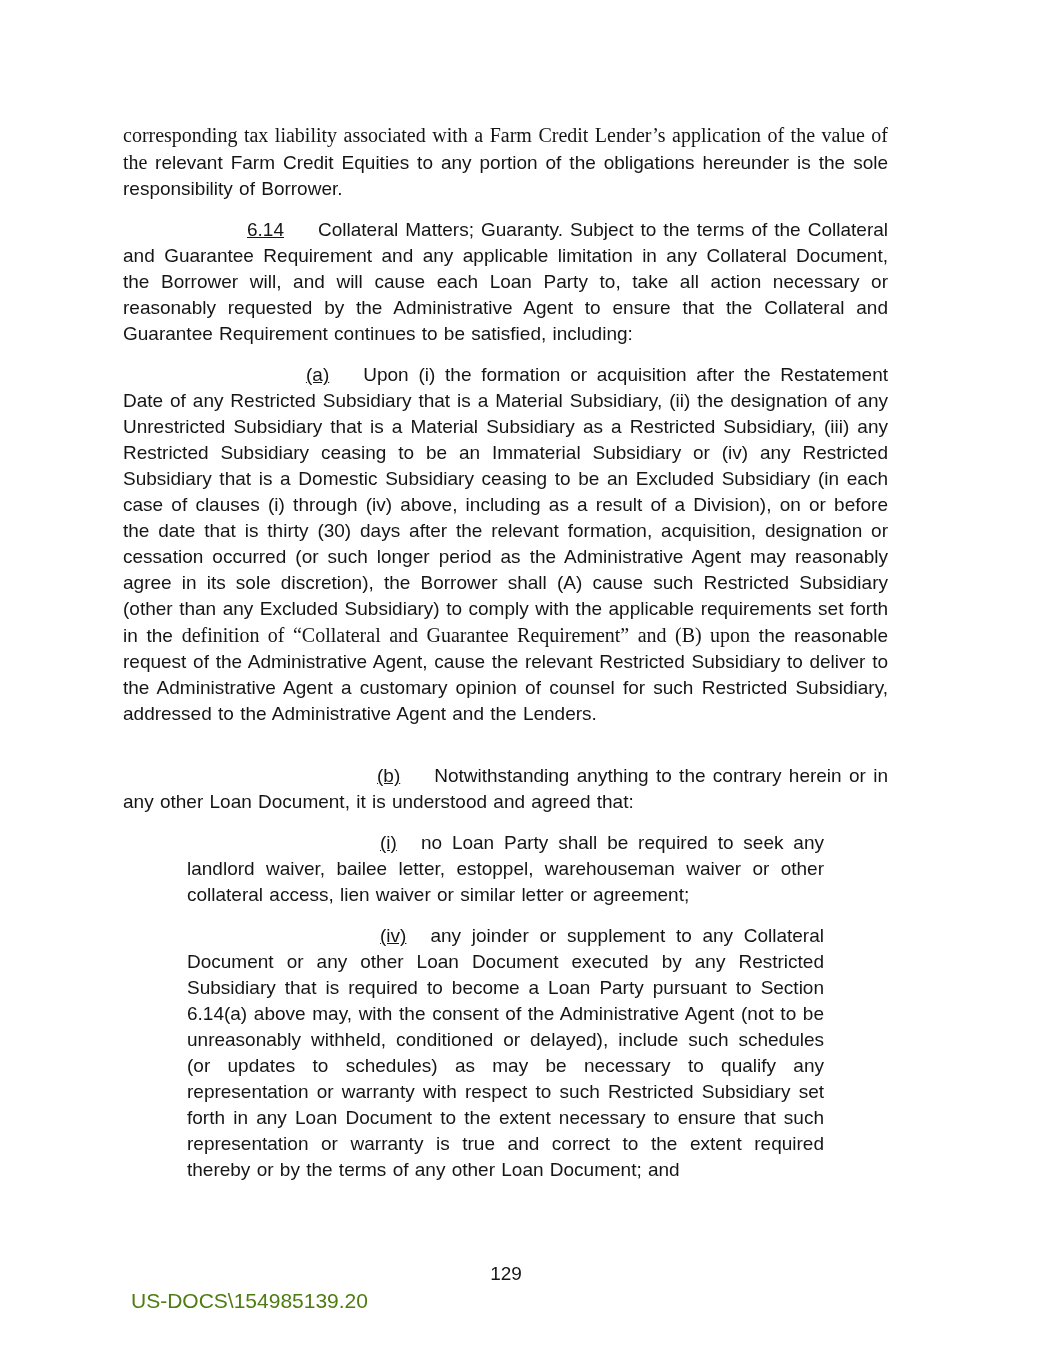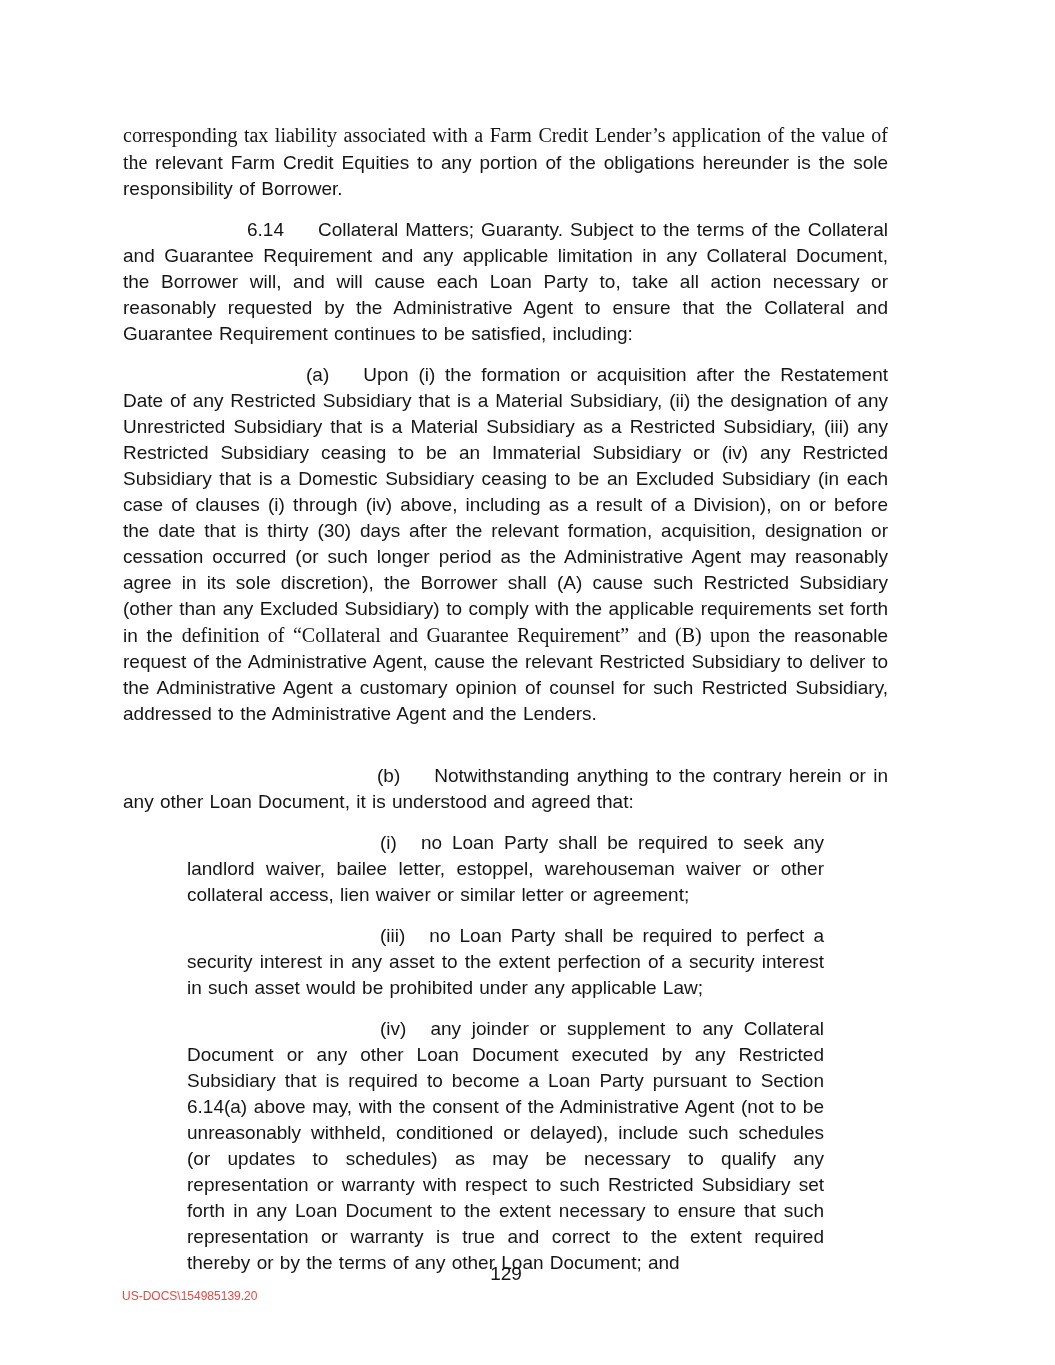--- a/index.html
+++ b/index.html
@@ -29,21 +29,21 @@
     text-align: justify;
     margin: 15px 0 0 0;
     word-spacing: 1px;
   }
   .para.first { margin-top: 0; }
   .serif {
     font-family: "Liberation Serif", serif;
     font-size: 20px;
   }
   .u { }
-  .tab { padding-right: 34px; }
+  .tab { padding-right: 34px; text-decoration: underline; }
   .ind-h { text-indent: 124px; }   
   .ind-a { text-indent: 183px; }   
   .ind-b { text-indent: 254px; margin-top: 36px; }   
   .sub {
     margin-left: 64px;
     margin-right: 64px;
     text-indent: 193px;
   }
   .sub .tab { padding-right: 24px; }
   .page-number {
@@ -52,43 +52,42 @@
     left: 0;
     width: 100%;
     text-align: center;
     font-family: "Liberation Sans", sans-serif;
     font-size: 19px;
     color: #151515;
   }
   .doc-id {
     position: absolute;
     top: 1289px;
-    left: 122px;
+    left: 131px;
     font-family: "Liberation Sans", sans-serif;
-    font-size: 12px;
-    color: #ef4444;
+    font-size: 21px;
+    color: #4d7c0f;
   }
 </style>
 </head>
 <body>
 
 <div class="page">
 
   <p class="para first"><span class="serif">corresponding tax liability associated with a Farm Credit Lender’s application of the value of the </span><span>relevant Farm Credit Equities to any portion of the obligations hereunder is the sole responsibility of Borrower.</span></p>
 
   <p class="para ind-h"><span class="tab">6.14</span><span>Collateral Matters; Guaranty.  Subject to the terms of the Collateral and Guarantee Requirement and any applicable limitation in any Collateral Document, the Borrower will, and will cause each Loan Party to, take all action necessary or reasonably requested by the Administrative Agent to ensure that the Collateral and Guarantee Requirement continues to be satisfied, including:</span></p>
 
   <p class="para ind-a"><span class="tab">(a)</span><span>Upon (i) the formation or acquisition after the Restatement Date of any Restricted Subsidiary that is a Material Subsidiary, (ii) the designation of any Unrestricted Subsidiary that is a Material Subsidiary as a Restricted Subsidiary, (iii) any Restricted Subsidiary ceasing to be an Immaterial Subsidiary or (iv) any Restricted Subsidiary that is a Domestic Subsidiary ceasing to be an Excluded Subsidiary (in each case of </span><span class="u">clauses (i)</span><span> through </span><span class="u">(iv)</span><span> above, including as a result of a Division), on or before the date that is thirty (30) days after the relevant formation, acquisition, designation or cessation occurred (or such longer period as the Administrative Agent may reasonably agree in its sole discretion), the Borrower shall (A) cause such Restricted Subsidiary (other than any Excluded Subsidiary) to comply with the applicable requirements set forth in the </span><span class="serif">definition of “Collateral and Guarantee Requirement” and (B) upon</span><span> the reasonable request of the Administrative Agent, cause the relevant Restricted Subsidiary to deliver to the Administrative Agent a customary opinion of counsel for such Restricted Subsidiary, addressed to the Administrative Agent and the Lenders.</span></p>
 
   <p class="para ind-b"><span class="tab">(b)</span><span>Notwithstanding anything to the contrary herein or in any other Loan Document, it is understood and agreed that:</span></p>
 
   <p class="para sub"><span class="tab">(i)</span><span>no Loan Party shall be required to seek any landlord waiver, bailee letter, estoppel, warehouseman waiver or other collateral access, lien waiver or similar letter or agreement;</span></p>
 
 
-  <p class="para sub"><span class="tab">(iii)</span><span>no Loan Party shall be required to perfect a security interest in any asset to the extent perfection of a security interest in such asset would be prohibited under any applicable Law;</span></p>
 
   <p class="para sub"><span class="tab">(iv)</span><span>any joinder or supplement to any Collateral Document or any other Loan Document executed by any Restricted Subsidiary that is required to become a Loan Party pursuant to </span><span class="u">Section 6.14(a)</span><span> above may, with the consent of the Administrative Agent (not to be unreasonably withheld, conditioned or delayed), include such schedules (or updates to schedules) as may be necessary to qualify any representation or warranty with respect to such Restricted Subsidiary set forth in any Loan Document to the extent necessary to ensure that such representation or warranty is true and correct to the extent required thereby or by the terms of any other Loan Document; and</span></p>
 
   <div class="page-number">129</div>
 
   <div class="doc-id">US-DOCS\154985139.20</div>
 
 </div>
 
 </body></html>

